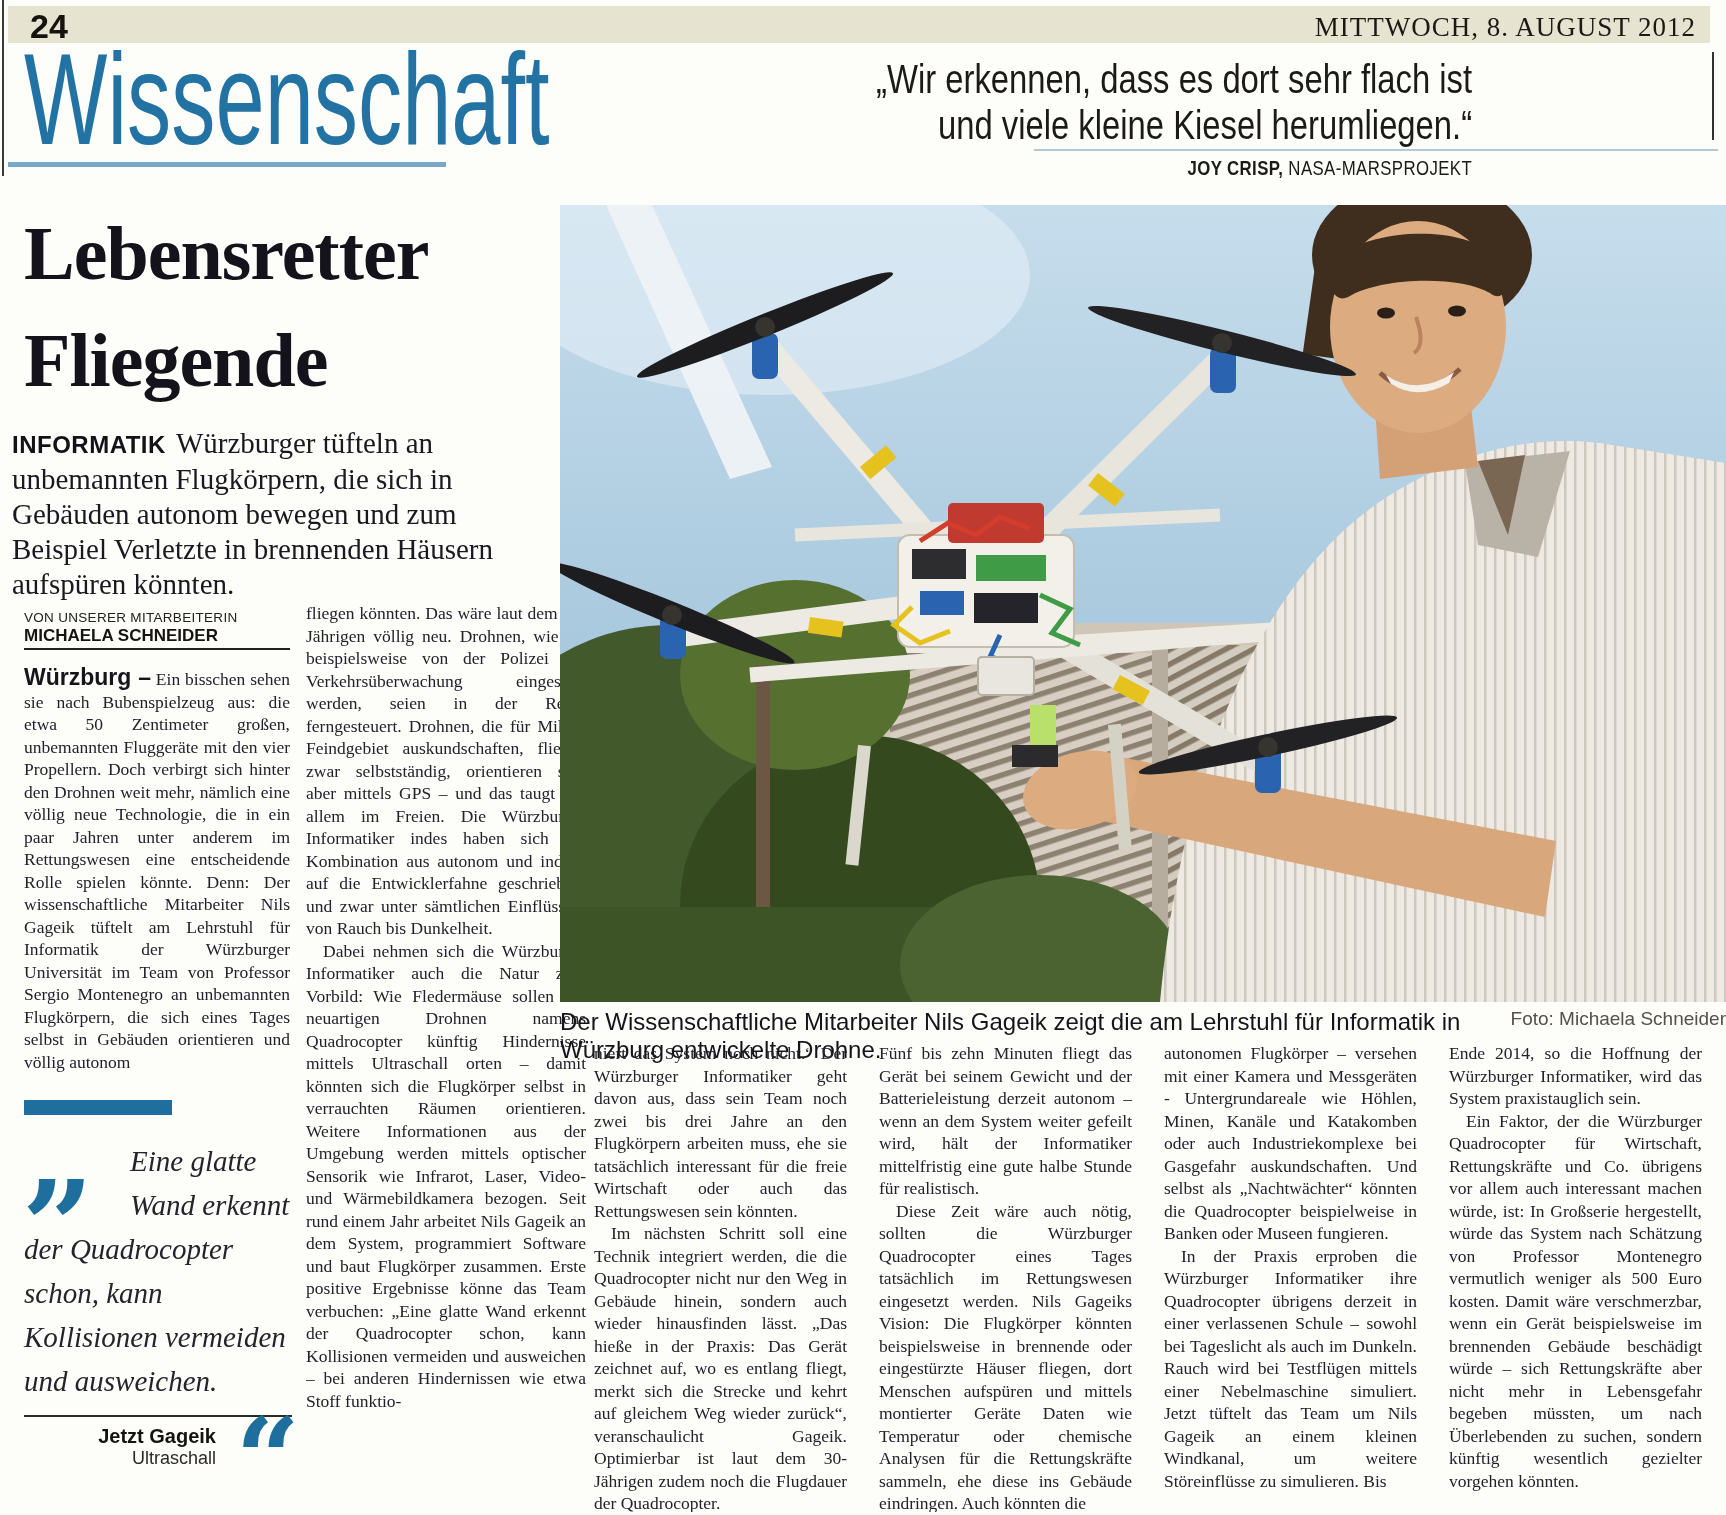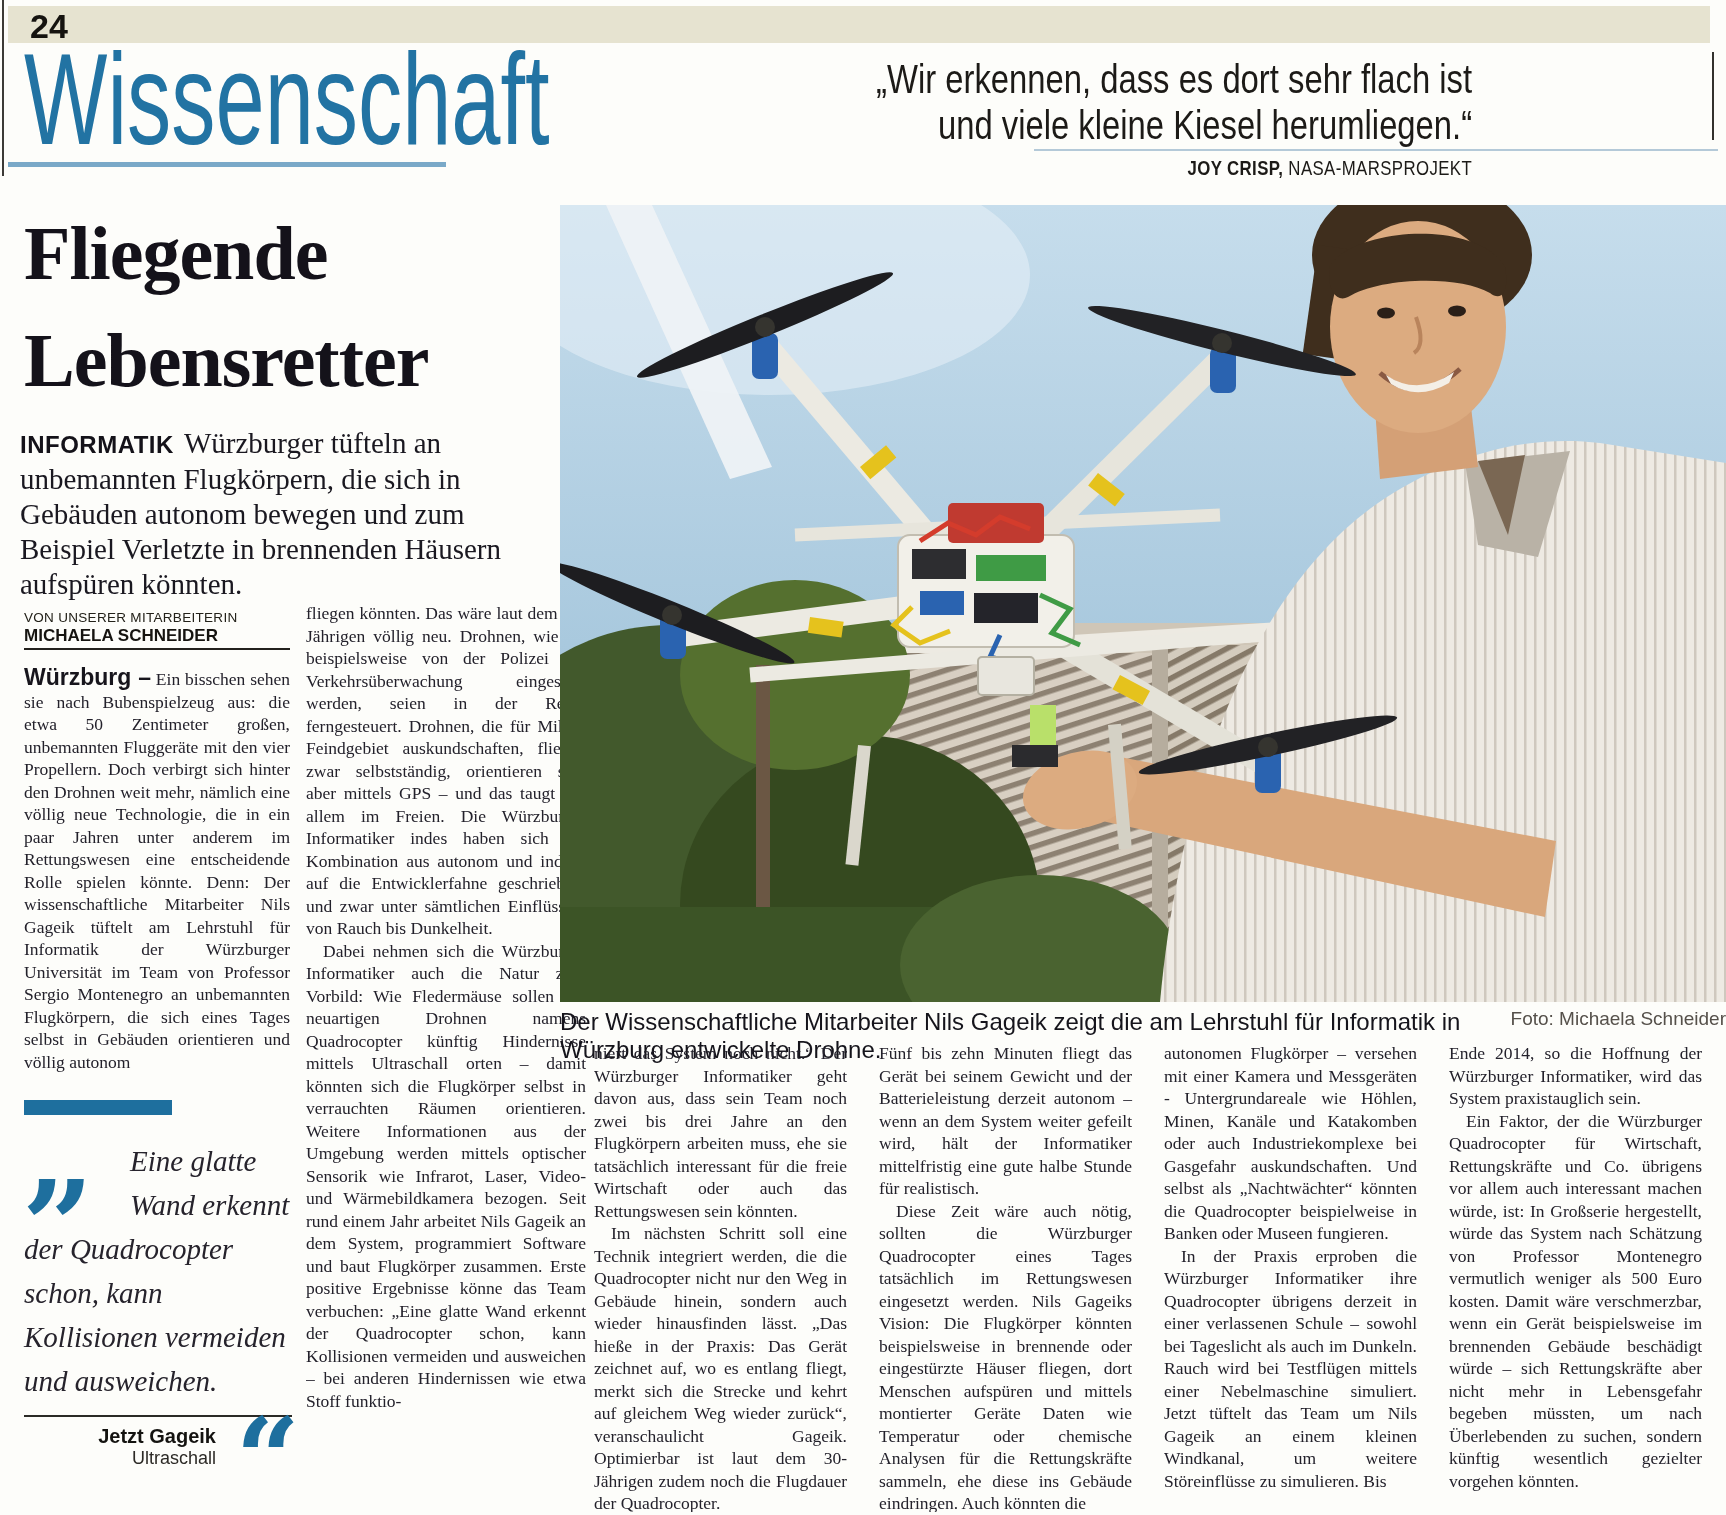--- a/index.html
+++ b/index.html
@@ -28,21 +28,21 @@
   .top-quote{
     position:absolute;top:56px;right:254px;text-align:right;
     transform:scaleX(0.8);transform-origin:top right;
     font-family:"Liberation Sans",sans-serif;color:#1c1a17;white-space:nowrap;
   }
   .top-quote .line{font-size:41px;line-height:46px;font-weight:400;}
   .top-quote .author-row{margin-top:8px;font-size:21px;letter-spacing:.5px;color:#1c1a17;}
   .top-quote .author-row b{font-weight:bold;}
   
   .headline{position:absolute;left:24px;top:200px;font-family:"Liberation Serif",serif;font-weight:700;font-size:76px;line-height:107px;letter-spacing:-1px;color:#14121a;}
-  .lead{position:absolute;left:20px;top:426px;width:522px;font-family:"Liberation Serif",serif;font-size:29px;line-height:35px;color:#1a1820;}
+  .lead{position:absolute;left:12px;top:426px;width:522px;font-family:"Liberation Serif",serif;font-size:29px;line-height:35px;color:#1a1820;}
   .kicker{font-family:"Liberation Sans",sans-serif;font-weight:bold;font-size:24px;letter-spacing:.5px;color:#141219;margin-right:10px;}
   .byline{position:absolute;left:24px;top:610px;width:266px;border-bottom:2px solid #23211d;padding-bottom:2px;}
   .byline .pre{font-family:"Liberation Sans",sans-serif;font-size:13.5px;letter-spacing:.3px;color:#232119;}
   .byline .name{font-family:"Liberation Sans",sans-serif;font-weight:bold;font-size:17px;margin-top:1px;color:#161410;}
   
   .bodytext{font-family:"Liberation Serif",serif;font-size:17.5px;line-height:22.5px;text-align:justify;color:#23212b;hyphens:auto;}
   .bodytext p{margin:0;}
   .bodytext p + p{text-indent:17px;}
   .lead-in{font-family:"Liberation Sans",sans-serif;font-weight:bold;font-size:23px;color:#17151c;}
   .col1{position:absolute;left:24px;top:666px;width:266px;}
@@ -65,34 +65,35 @@
   
   .bottom-cols{position:absolute;left:594px;top:1042px;width:1108px;height:470px;display:grid;grid-template-columns:repeat(4,1fr);column-gap:32px;overflow:hidden;}
 </style>
 </head>
 <body>
 
 <div class="edge-line-left"></div>
 <div class="edge-line-right"></div>
 <div class="topbar">
   <div class="pagenum">24</div>
+  <div class="issue-date">MITTWOCH, 8. AUGUST 2012</div>
 </div>
 <div class="section-title">Wissenschaft</div>
 <div class="section-rule"></div>
 <div class="thin-blue-rule"></div>
 
 <div class="top-quote">
   <div class="line">„Wir erkennen, dass es dort sehr flach ist</div>
   <div class="line">und viele kleine Kiesel herumliegen.“</div>
   <div class="author-row"><b>JOY CRISP,</b><span> NASA-MARSPROJEKT</span></div>
 </div>
 
 <div class="headline">
+  <div>Lebensretter</div>
   <div>Fliegende</div>
-  <div>Lebensretter</div>
 </div>
 
 <div class="lead"><span class="kicker">INFORMATIK</span><span>Würzburger tüfteln an unbemannten Flugkörpern, die sich in Gebäuden autonom bewegen und zum Beispiel Verletzte in brennenden Häusern aufspüren könnten.</span></div>
 
 <div class="byline">
   <div class="pre">VON UNSERER MITARBEITERIN</div>
   <div class="name">MICHAELA SCHNEIDER</div>
 </div>
 
 <div class="col1 bodytext">

